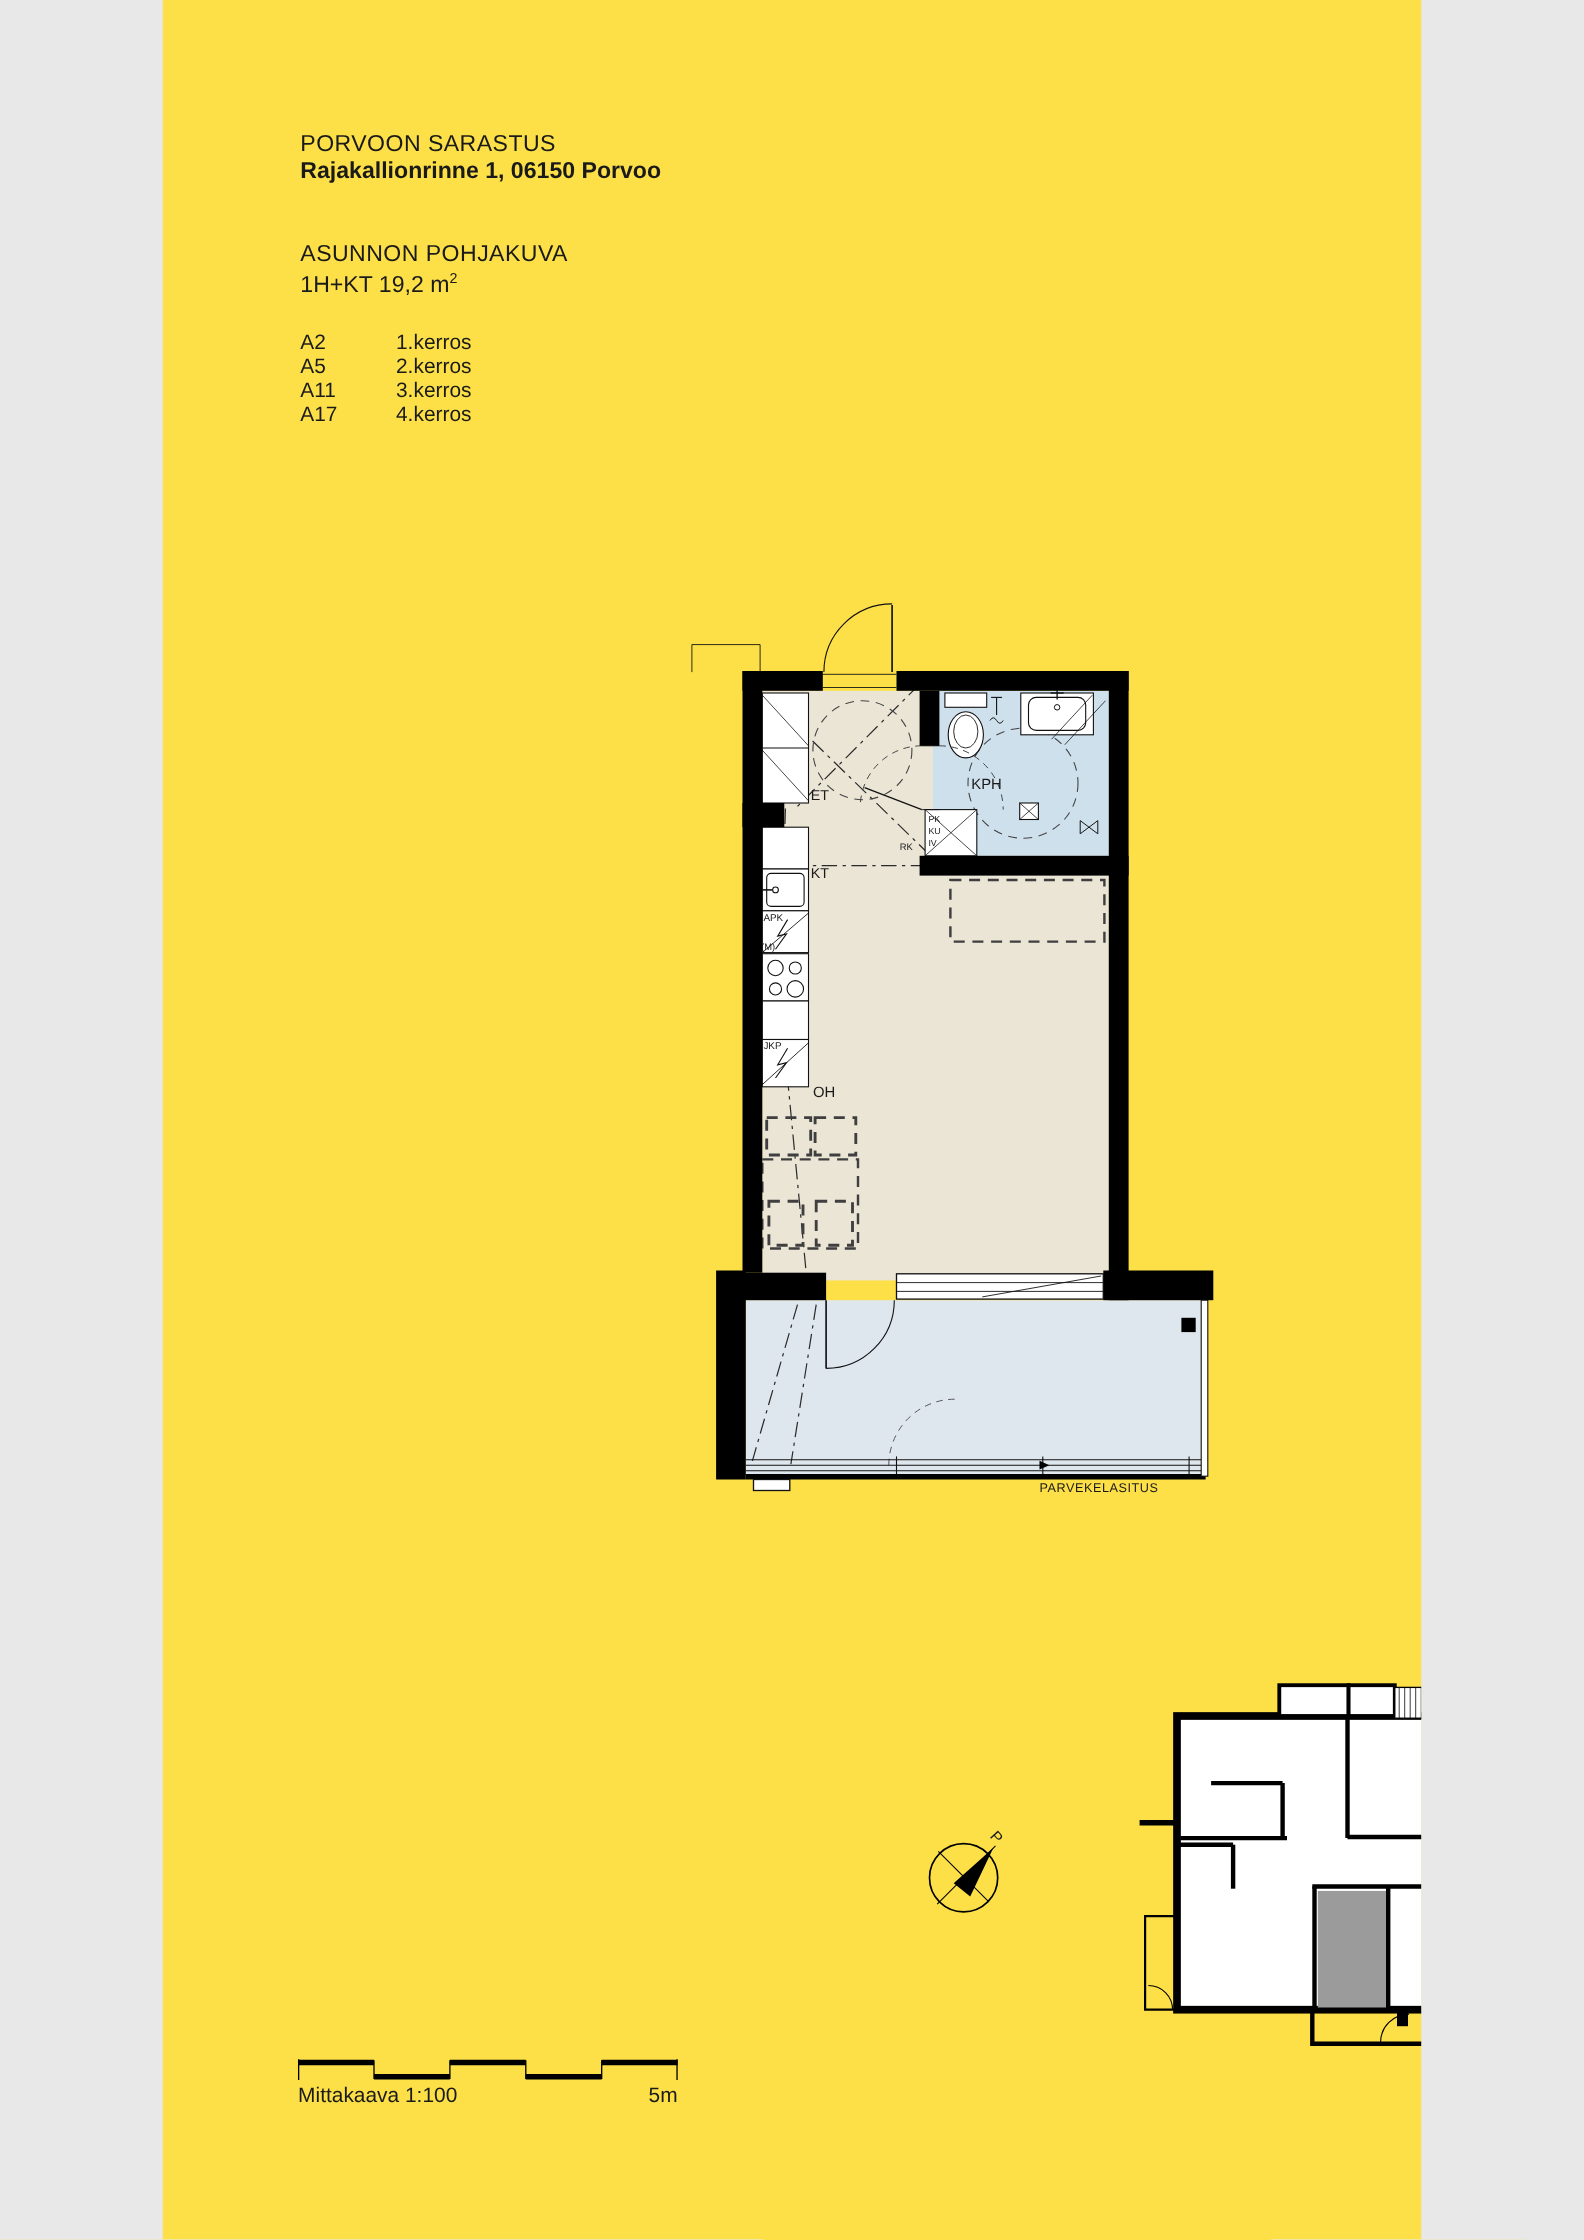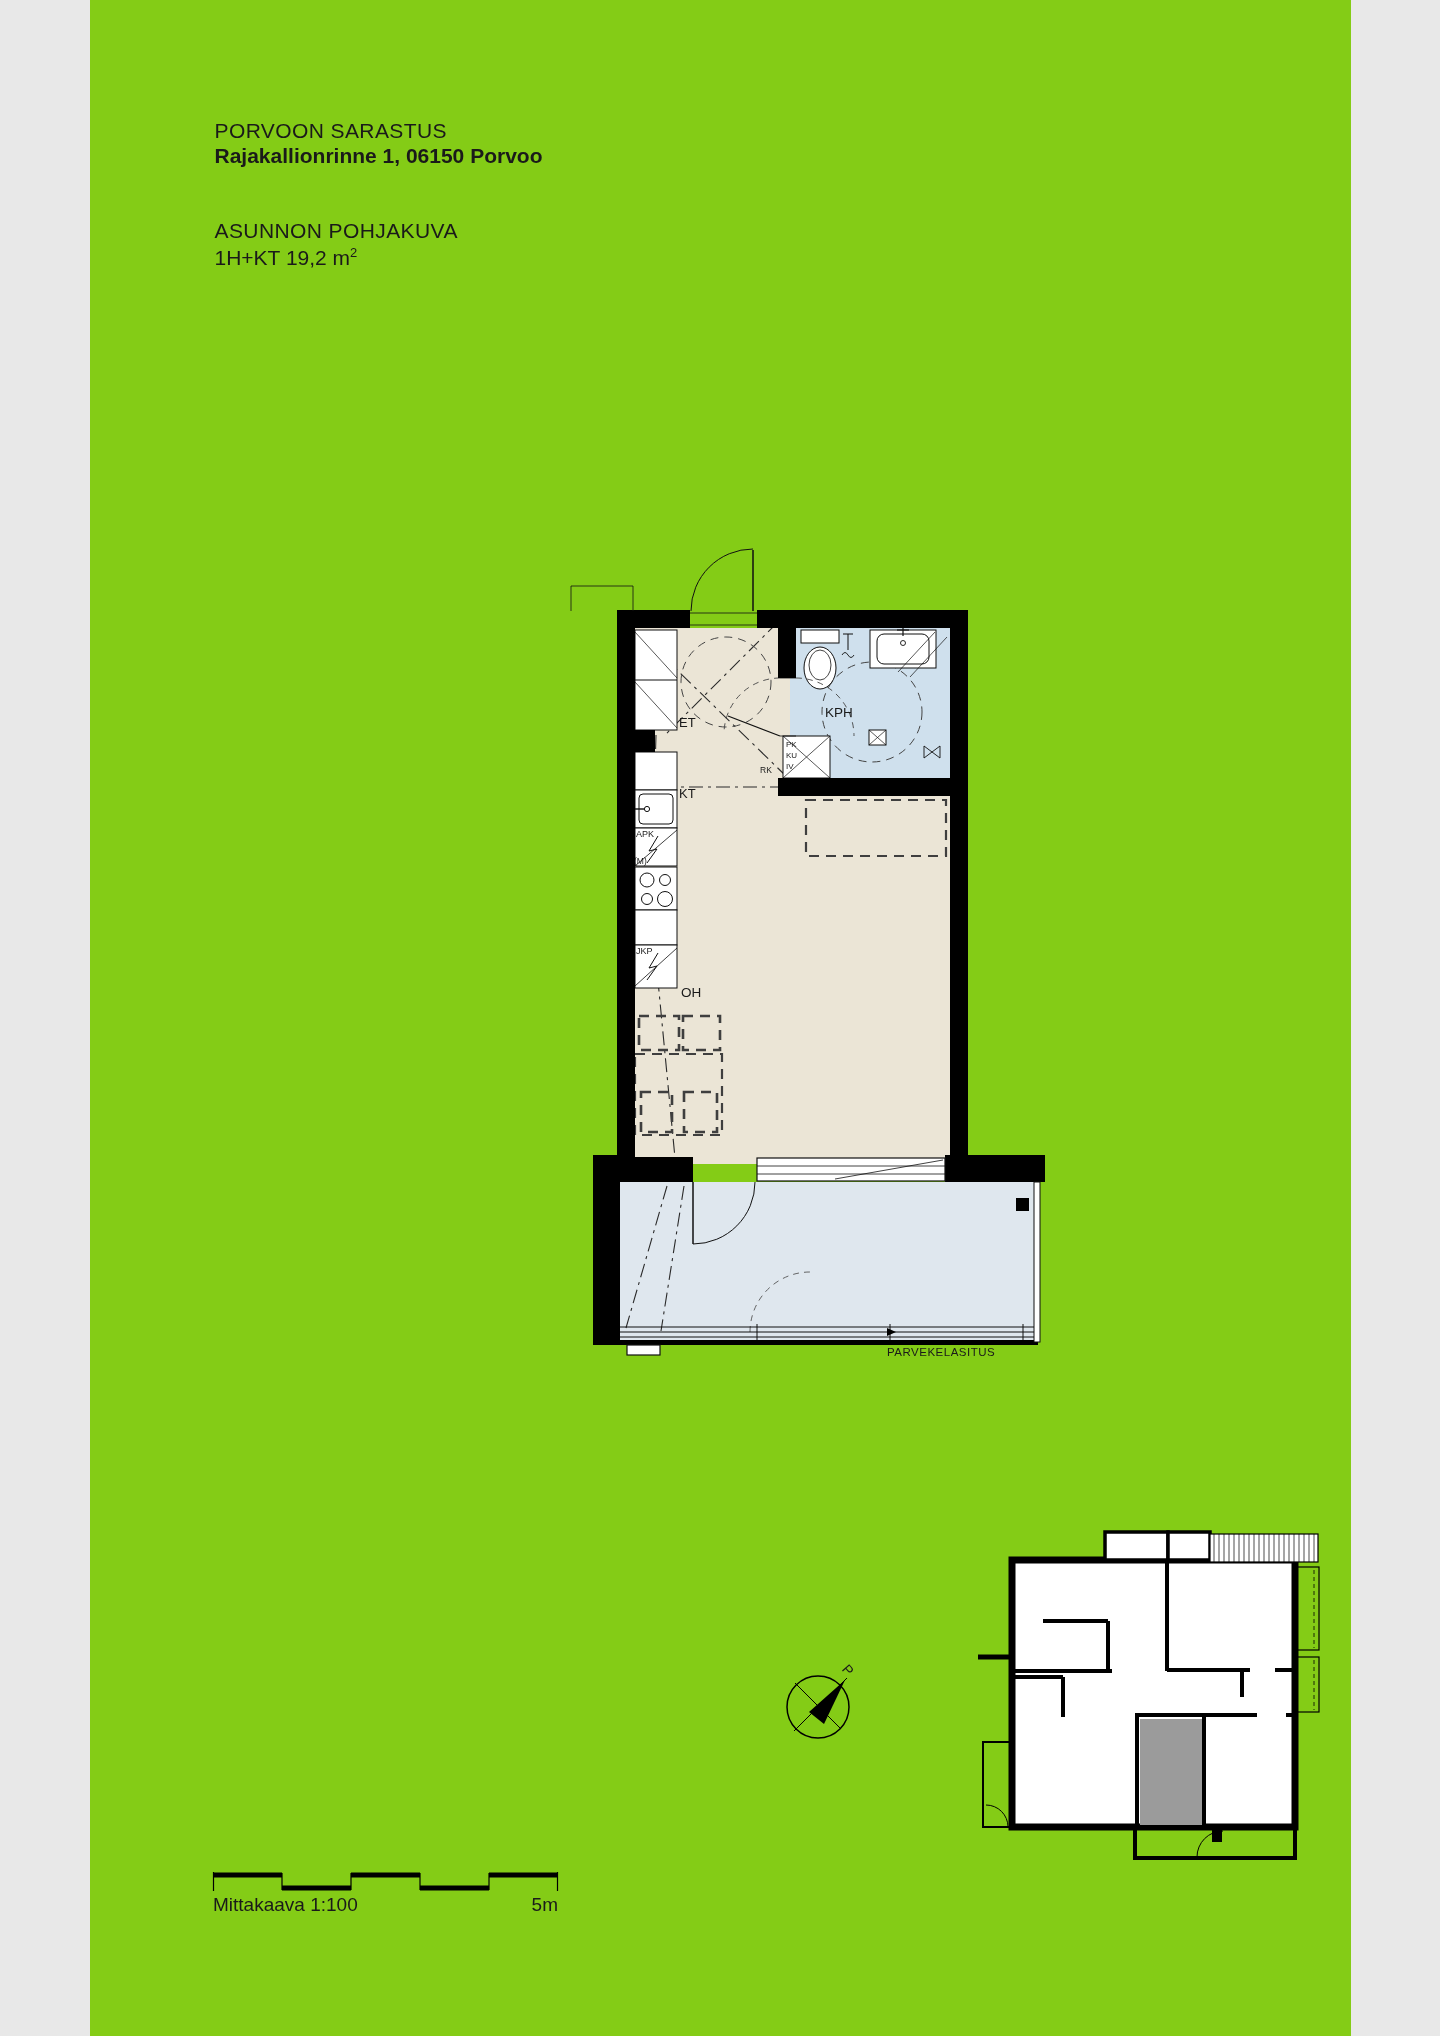--- a/index.html
+++ b/index.html
@@ -1,17 +1,17 @@
 <!DOCTYPE html>
 <html><head>
 <meta charset="utf-8">
 <style>
   html,body { margin:0; padding:0; background:#e8e8e8; }
   .page {
-    position:relative; width:1261px; height:2036px; background:#84cc16;
+    position:relative; width:1144px; height:2036px; background:#fde047;
     font-family:"Liberation Sans", sans-serif; color:#1a1a1a; overflow:hidden;
     margin:0 auto;
   }
   .hdr { position:absolute; left:125px; white-space:nowrap; }
   .t-project  { top:119px; font-size:21px; letter-spacing:0.4px; }
   .t-address  { top:144px; font-size:21px; font-weight:bold; }
   .t-drawing  { top:219px; font-size:21px; letter-spacing:0.4px; }
   .t-apttype  { top:245px; font-size:21px; }
   .t-apttype sup { font-size:13px; }
   .apt-list { position:absolute; left:125px; top:301px; font-size:19px; }
@@ -23,20 +23,38 @@
 </head>
 <body>
 
 <div class="page">
 
   <div class="hdr t-project">PORVOON SARASTUS</div>
   <div class="hdr t-address">Rajakallionrinne 1, 06150 Porvoo</div>
   <div class="hdr t-drawing">ASUNNON POHJAKUVA</div>
   <div class="hdr t-apttype"><span>1H+KT 19,2 m</span><sup>2</sup></div>
 
+  <div class="apt-list">
+    <div class="apt-row">
+      <span class="unit">A2</span>
+      <span>1.kerros</span>
+    </div>
+    <div class="apt-row">
+      <span class="unit">A5</span>
+      <span>2.kerros</span>
+    </div>
+    <div class="apt-row">
+      <span class="unit">A11</span>
+      <span>3.kerros</span>
+    </div>
+    <div class="apt-row">
+      <span class="unit">A17</span>
+      <span>4.kerros</span>
+    </div>
+  </div>
 
   <svg class="drawing" width="1440" height="2036" viewBox="0 0 1440 2036">
 
     <g>
 
       <rect x="545" y="628" width="315" height="536" fill="#ebe5d6"></rect>
       <rect x="700" y="628" width="160" height="150" fill="#cfe0ed"></rect>
       <rect x="530" y="1182" width="418" height="158" fill="#dfe7ee"></rect>
 
       <g stroke="#2a2a2a" stroke-width="1.1" stroke-dasharray="14 5 3 5" fill="none">

